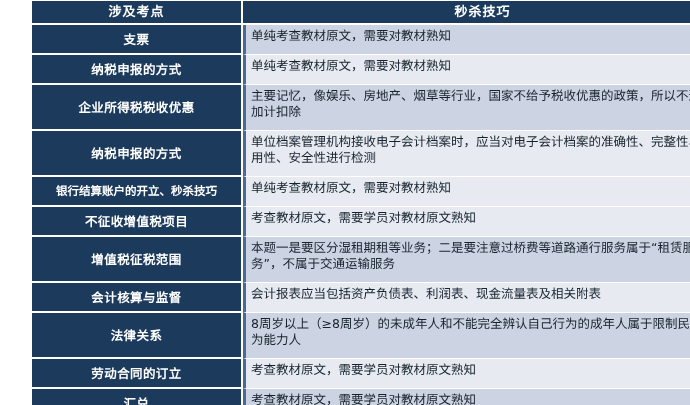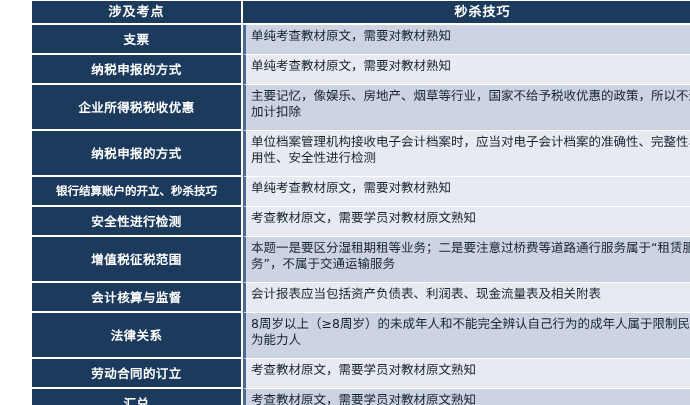--- a/index.html
+++ b/index.html
@@ -154,21 +154,21 @@
         </tr>
         <tr class="even h2">
           <td class="point">纳税申报的方式</td>
           <td class="trick">单位档案管理机构接收电子会计档案时，应当对电子会计档案的准确性、完整性、可用性、安全性进行检测</td>
         </tr>
         <tr class="even h1">
           <td class="point tight">银行结算账户的开立、秒杀技巧</td>
           <td class="trick">单纯考查教材原文，需要对教材熟知</td>
         </tr>
         <tr class="even h1">
-          <td class="point">安全性进行检测</td>
+          <td class="point">不征收增值税项目</td>
           <td class="trick">考查教材原文，需要学员对教材原文熟知</td>
         </tr>
         <tr class="odd h2">
           <td class="point">增值税征税范围</td>
           <td class="trick">本题一是要区分湿租期租等业务；二是要注意过桥费等道路通行服务属于“租赁服务”，不属于交通运输服务</td>
         </tr>
         <tr class="even h1">
           <td class="point">会计核算与监督</td>
           <td class="trick">会计报表应当包括资产负债表、利润表、现金流量表及相关附表</td>
         </tr>

